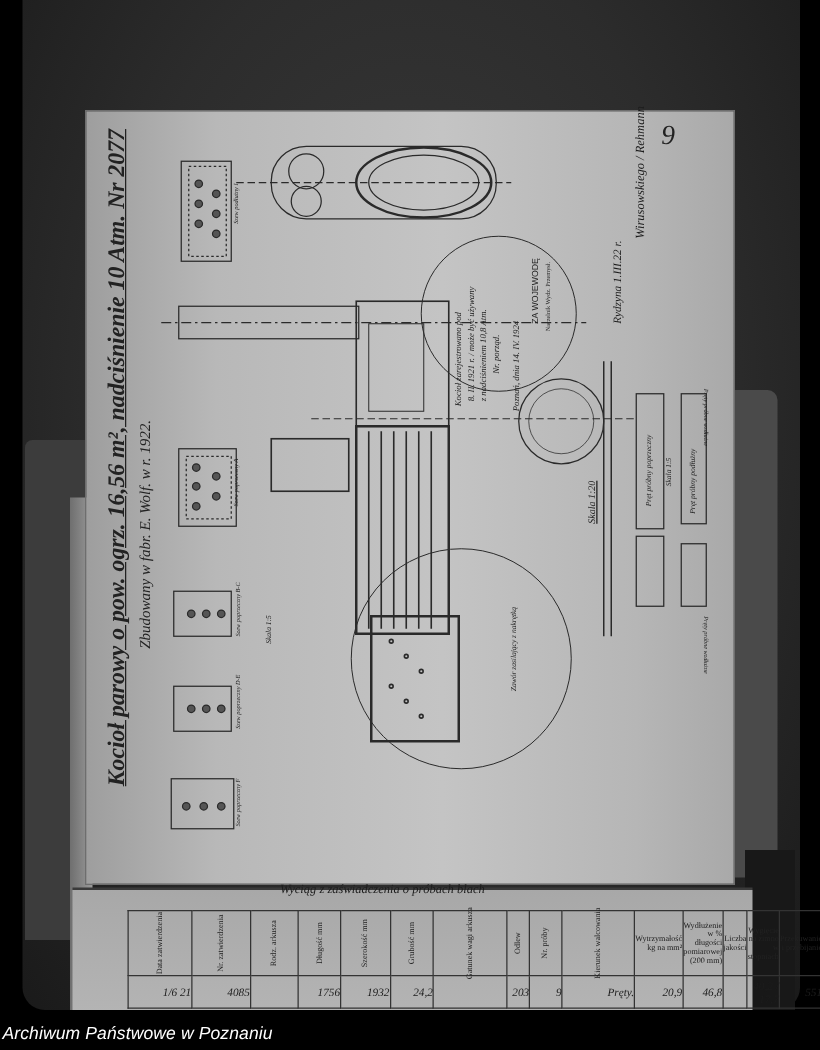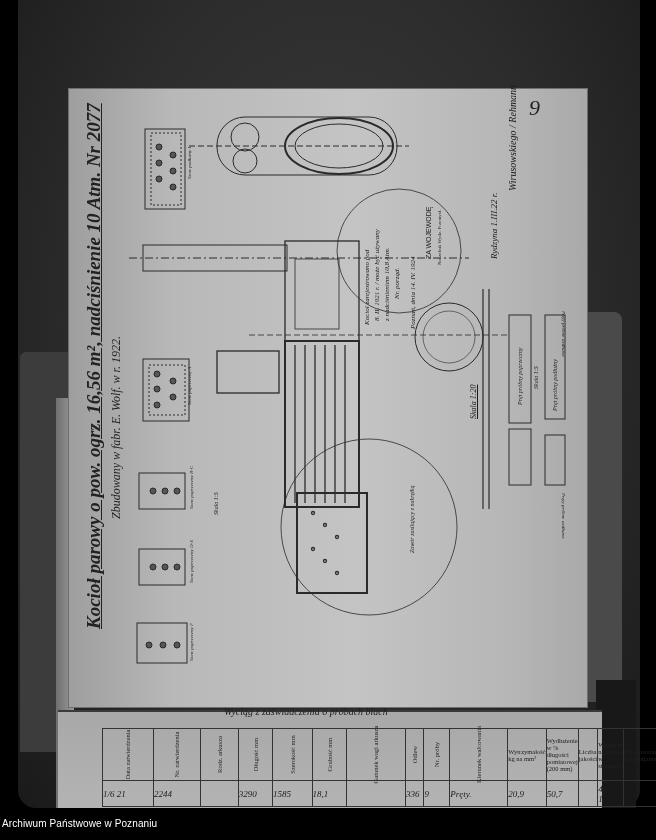--- a/index.html
+++ b/index.html
@@ -9,28 +9,28 @@
     background:radial-gradient(ellipse at 50% 40%,#3a3a3a 0%,#2c2c2c 55%,#1a1a1a 100%);border-radius:0 0 18px 18px;}
   .left-pad{position:absolute;left:20px;top:352px;width:48px;height:400px;background:#3c3c3c;border-radius:6px 0 0 0;}
   .left-strip{position:absolute;left:56px;top:398px;width:18px;height:410px;background:linear-gradient(90deg,#6f6f6f,#9a9a9a);}
   .right-pad{position:absolute;left:588px;top:312px;width:34px;height:390px;background:#4a4a4a;border-radius:0 8px 8px 0;}
   .right-shadow{position:absolute;left:596px;top:680px;width:40px;height:128px;background:#181818;}
   .sheet{position:absolute;left:68px;top:88px;width:518px;height:618px;
     background:linear-gradient(90deg,#9e9e9e 0%,#b8b8b8 20%,#c4c4c4 55%,#b6b6b6 85%,#a9a9a9 100%);
     border:1px solid #6e6e6e;}
   .table-sheet{position:absolute;left:58px;top:710px;width:544px;height:98px;
     background:linear-gradient(180deg,#a8a8a8,#b4b4b4);border-top:2px solid #3a3a3a;}
-  .caption{position:absolute;left:2px;top:818px;color:#fff;font-family:"Liberation Sans",sans-serif;font-size:10px;letter-spacing:0.1px;}
+  .caption{position:absolute;left:2px;top:818px;color:#fff;font-family:"Liberation Sans",sans-serif;font-size:14px;letter-spacing:0.1px;font-style:italic;}
   .vtext{position:absolute;transform-origin:left top;transform:rotate(-90deg);white-space:nowrap;color:#222;}
   .title-text{font-style:italic;font-size:19px;font-weight:bold;text-decoration:underline;}
   .sub-text{font-style:italic;font-size:12px;}
   .hand{font-style:italic;color:#1c1c1c;}
   svg{position:absolute;left:0;top:0;}
   table.reg{position:absolute;left:44px;top:16px;border-collapse:collapse;font-size:6.5px;color:#222;}
-  table.reg td{border:1px solid #333;text-align:left;vertical-align:middle;padding:0;}
+  table.reg td{border:1px solid #333;text-align:right;vertical-align:middle;padding:0;}
   .rot{display:inline-block;transform:rotate(-90deg);white-space:nowrap;}
   .page-num{position:absolute;left:92px;top:-8px;font-size:22px;font-style:italic;color:#222;}
 </style>
 </head>
 <body>
 
 <div class="viewer">
   <div class="backdrop"></div>
   <div class="left-pad"></div>
   <div class="right-pad"></div>
@@ -176,31 +176,31 @@
         <td style="width:14px;"><span class="rot">Kierunek walcowania</span></td>
         <td style="width:38px;">Wytrzymałość kg na mm²</td>
         <td style="width:38px;">Wydłużenie w % długości pomiarowej (200 mm)</td>
         <td style="width:36px;">Liczba jakości</td>
         <td style="width:36px;">Wygięcie na zimno w stopniach</td>
         <td style="width:38px;">Przekuwanie i przebijanie</td>
 
       </tr>
       <tr style="height:26px;font-size:9px;" class="hand">
         <td>1/6 21</td>
-        <td>2244</td>
+        <td>4085</td>
         <td></td>
-        <td>3290</td>
-        <td>1585</td>
-        <td>18,1</td>
+        <td>1756</td>
+        <td>1932</td>
+        <td>24,2</td>
         <td></td>
-        <td>336</td>
+        <td>203</td>
         <td>9</td>
         <td>Pręty.</td>
         <td>20,9</td>
-        <td>50,7</td>
+        <td>46,8</td>
         <td></td>
         <td>40,2 / 17,7</td>
         <td>551</td>
 
       </tr>
     </tbody>
       </table>
   </div>
 </div>
 

